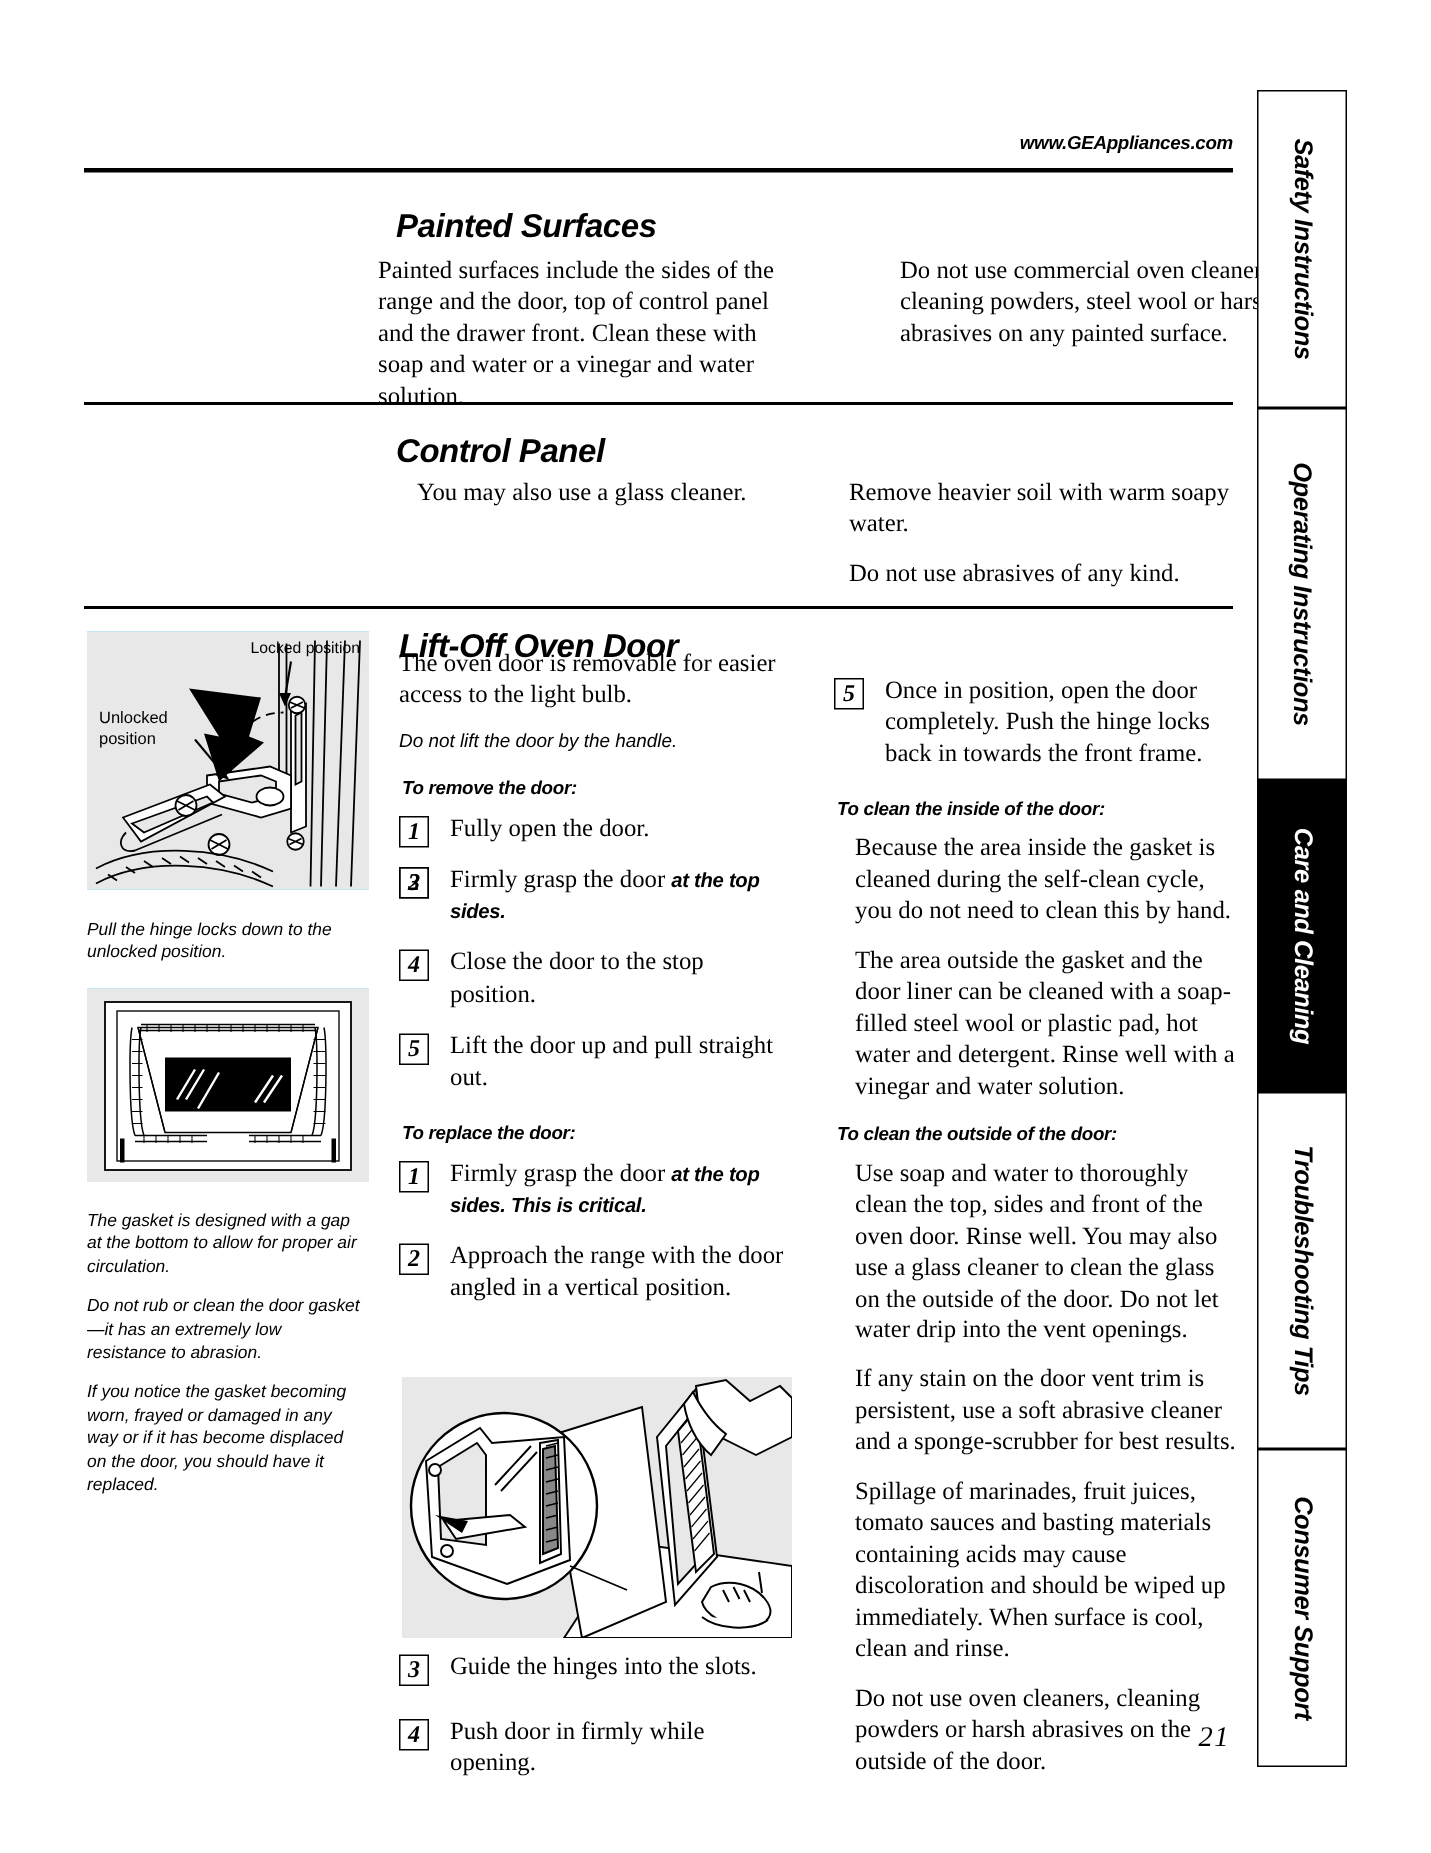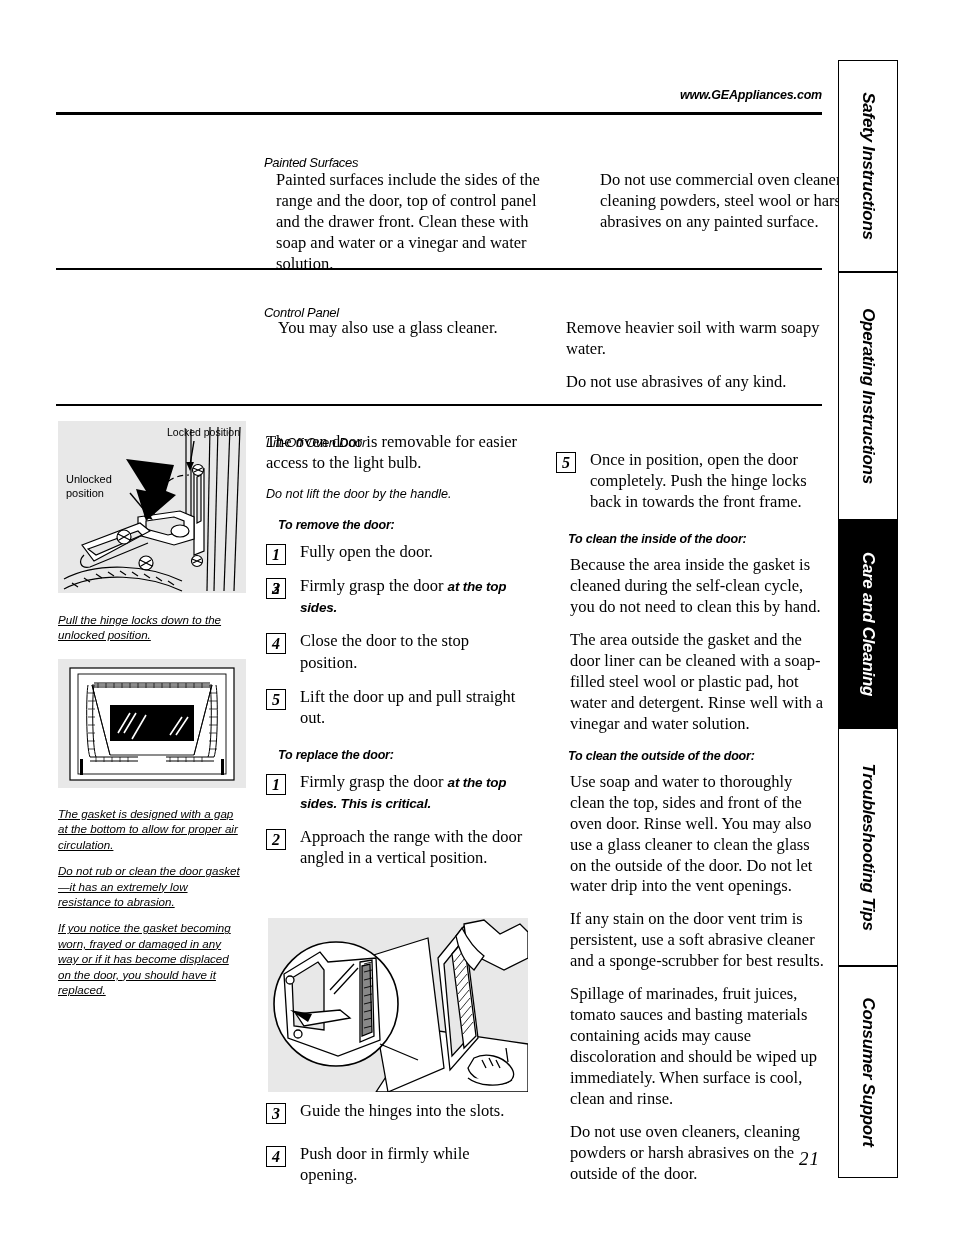--- a/index.html
+++ b/index.html
@@ -12,23 +12,23 @@
   .site-url{position:absolute;left:0;top:88px;width:822px;text-align:right;
             font-family:"Liberation Sans",sans-serif;font-weight:bold;font-style:italic;
             font-size:12.5px;letter-spacing:-0.2px;}
   .rule{position:absolute;background:#000;}
   .rule-top{left:56px;top:112px;width:766px;height:3px;}
   .rule-2{left:56px;top:268px;width:766px;height:2px;}
   .rule-3{left:56px;top:404px;width:766px;height:2px;}
 
   
   .h-sec{position:absolute;font-family:"Liberation Sans",sans-serif;
-         font-weight:normal;font-style:italic;font-size:13px;letter-spacing:-0.3px;margin-top:17px;}
+         font-weight:bold;font-style:italic;font-size:22px;letter-spacing:-0.3px;}
   .h-sub{font-family:"Liberation Sans",sans-serif;font-weight:bold;font-style:italic;
-         font-size:12.5px;letter-spacing:-0.2px;display:block;margin:16px 12px 7px;}
+         font-size:12.5px;letter-spacing:-0.2px;display:block;margin:16px 2px 7px;}
 
   
   .col{position:absolute;font-size:16.5px;line-height:1.27;}
   .col p{margin:0 0 12px;}
   .col p:last-child{margin-bottom:0;}
   .ital-note{font-family:"Liberation Sans",sans-serif;font-style:italic;
              font-size:12.6px;line-height:1.3;}
   .b-ital{font-family:"Liberation Sans",sans-serif;font-weight:bold;font-style:italic;
           font-size:13.5px;letter-spacing:-0.2px;}
 
@@ -38,21 +38,21 @@
   .step:last-child{margin-bottom:0;}
   .numbox{position:absolute;left:0;top:3px;width:20px;height:21px;
           border:1.6px solid #000;font-family:"Liberation Serif",serif;
           font-style:italic;font-weight:bold;font-size:16px;line-height:20px;
           text-align:center;box-sizing:border-box;}
 
   
   .fig{position:absolute;background:#7dd3fc;}
   .fig-cap{position:absolute;font-family:"Liberation Sans",sans-serif;
            font-style:italic;font-size:11.6px;line-height:1.33;width:185px;}
-  .fig-cap p{margin:0 0 11px;text-decoration:underline;}
+  .fig-cap p{margin:0 0 11px;}
   .fig-cap p:last-child{margin-bottom:0;}
 
   
   .tabs{position:absolute;left:838px;top:60px;width:60px;height:1118px;}
   .tab{position:absolute;left:0;width:60px;border:1.6px solid #000;
        box-sizing:border-box;background:#fff;overflow:hidden;}
   .tab .lbl{position:absolute;right:50%;top:50%;
             transform:translate(50%,-50%) rotate(90deg);
             transform-origin:center;white-space:nowrap;
             font-family:"Liberation Sans",sans-serif;font-weight:bold;
@@ -67,21 +67,21 @@
 </style>
 </head>
 <body>
 
 <div class="page">
 
   <div class="site-url">www.GEAppliances.com</div>
   <div class="rule rule-top"></div>
 
   <div class="h-sec" style="left:264px;top:138px;">Painted Surfaces</div>
-  <div class="col" style="left:276px;top:170px;width:272px;">
+  <div class="col" style="left:252px;top:170px;width:272px;">
     <p>Painted surfaces include the sides of the range and the door, top of control panel and the drawer front. Clean these with soap and water or a vinegar and water solution.</p>
   </div>
   <div class="col" style="left:556px;top:170px;width:266px;margin-left:44px;">
     <p>Do not use commercial oven cleaners, cleaning powders, steel wool or harsh abrasives on any painted surface.</p>
   </div>
 
   <div class="rule rule-2"></div>
 
   <div class="h-sec" style="left:264px;top:288px;">Control Panel</div>
   <div class="col" style="left:278px;top:318px;width:262px;">

